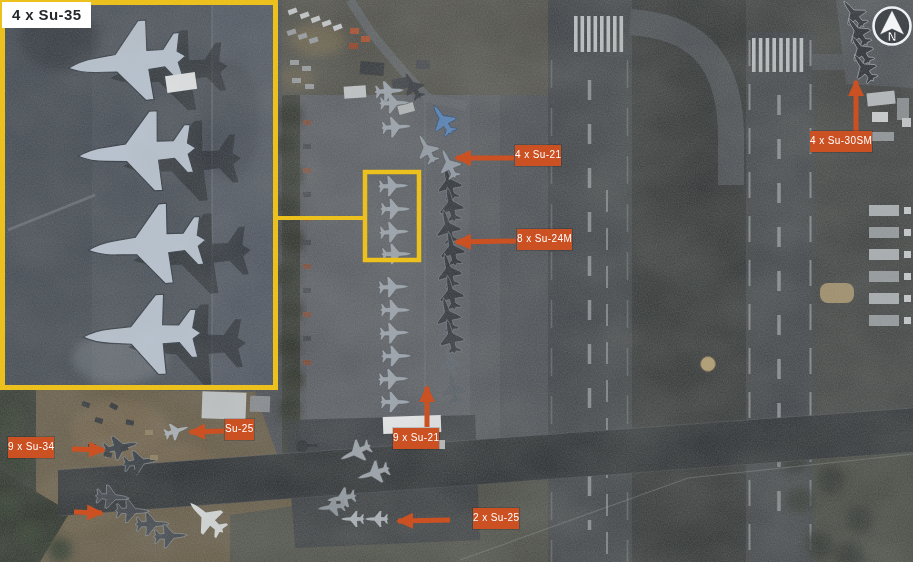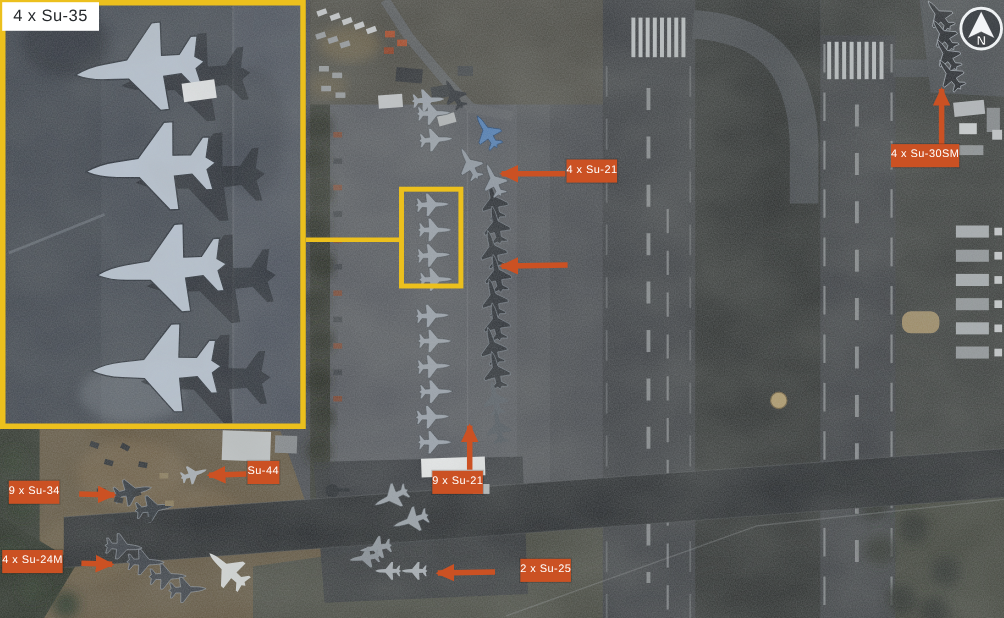--- a/index.html
+++ b/index.html
@@ -3,21 +3,21 @@
 <meta charset="utf-8">
 <style>
   html,body{margin:0;padding:0;background:#222;}
   .stage{position:relative;width:913px;height:562px;overflow:hidden;background:#3f434a;
          font-family:"Liberation Sans",sans-serif;}
   .stage svg{position:absolute;left:0;top:0;}
   .ann{position:absolute;background:#cb5123;color:#fff;font-weight:400;font-size:10px;
        line-height:1;padding:5px 0 6px;letter-spacing:.4px;white-space:nowrap;
        box-shadow:0 0 0 1px rgba(0,0,0,.15);}
   .inset-label{position:absolute;left:2px;top:2px;background:#ffffff;color:#26292c;
-       font-weight:400;font-size:15px;line-height:1;padding:5px 10px 6px;letter-spacing:.4px;}
+       font-weight:700;font-size:15px;line-height:1;padding:5px 10px 6px;letter-spacing:.4px;}
 </style>
 </head>
 <body>
 
 <div class="stage">
 
 <svg width="913" height="562" viewBox="0 0 913 562">
   <defs>
     <path id="jetP" d="M0,-15 C1,-13 1.6,-11 1.8,-8 L2.2,-3 L10,3.5 L10,5.5 L2.4,5 L2.2,9 L6,12 L6,13.5 L1.4,12.5 L0,14.5 L-1.4,12.5 L-6,13.5 L-6,12 L-2.2,9 L-2.4,5 L-10,5.5 L-10,3.5 L-2.2,-3 L-1.8,-8 C-1.6,-11 -1,-13 0,-15 Z"></path>
     <marker id="ah" markerUnits="userSpaceOnUse" markerWidth="18" markerHeight="16" refX="15" refY="8" orient="auto">
@@ -337,19 +337,19 @@
     <line x1="224" y1="431" x2="190" y2="432" marker-end="url(#ah)"></line>
     <line x1="72" y1="449" x2="104" y2="450" marker-end="url(#ah)"></line>
     <line x1="74" y1="512" x2="102" y2="513" marker-end="url(#ah)"></line>
     <line x1="427" y1="427" x2="427" y2="387" marker-end="url(#ah)"></line>
     <line x1="450" y1="520" x2="398" y2="521" marker-end="url(#ah)"></line>
   </g>
 </svg>
 
   <div class="inset-label">4 x Su-35</div>
   <div class="ann" style="left:515px;top:145px">4 x Su-21</div>
+  <div class="ann" style="left:517px;top:229px">8 x Su-24M</div>
   <div class="ann" style="left:810px;top:131px">4 x Su-30SM</div>
-  <div class="ann" style="left:225px;top:419px">Su-44</div>
+  <div class="ann" style="left:225px;top:419px">Su-25</div>
   <div class="ann" style="left:8px;top:437px">9 x Su-34</div>
-  <div class="ann" style="left:2px;top:500px">4 x Su-24M</div>
   <div class="ann" style="left:393px;top:428px">9 x Su-21</div>
   <div class="ann" style="left:473px;top:508px">2 x Su-25</div>
 </div>
 
 </body></html>

